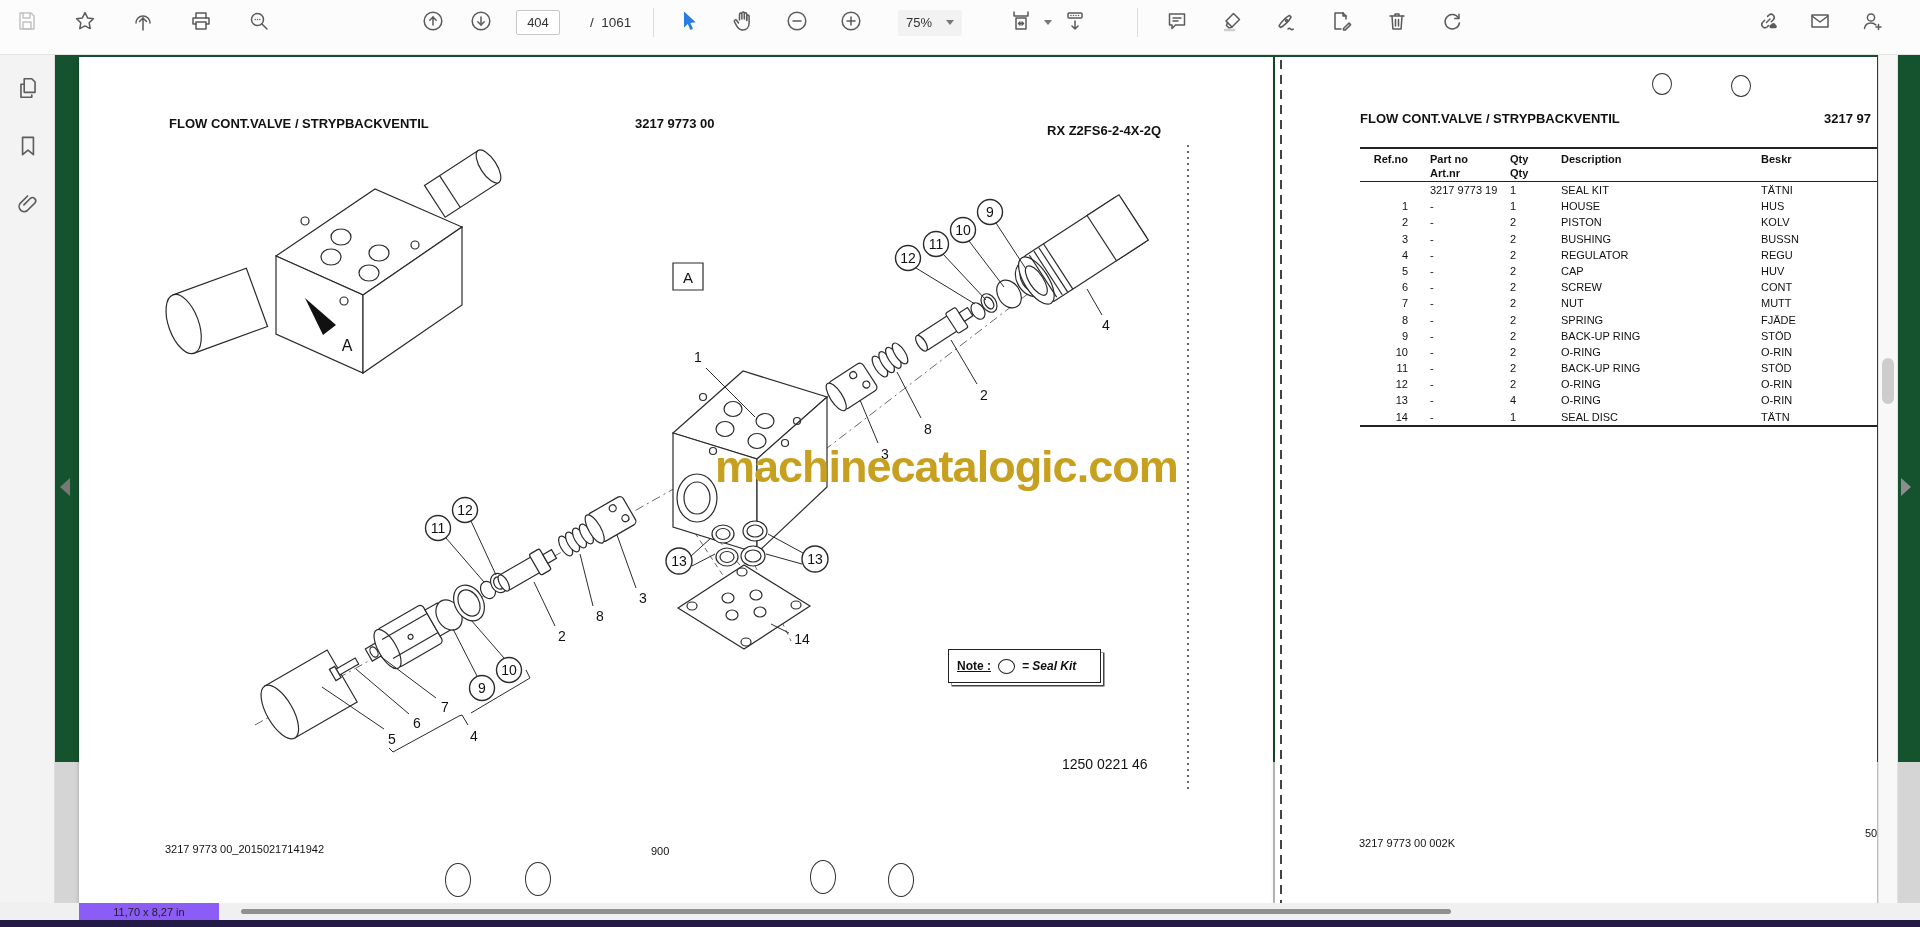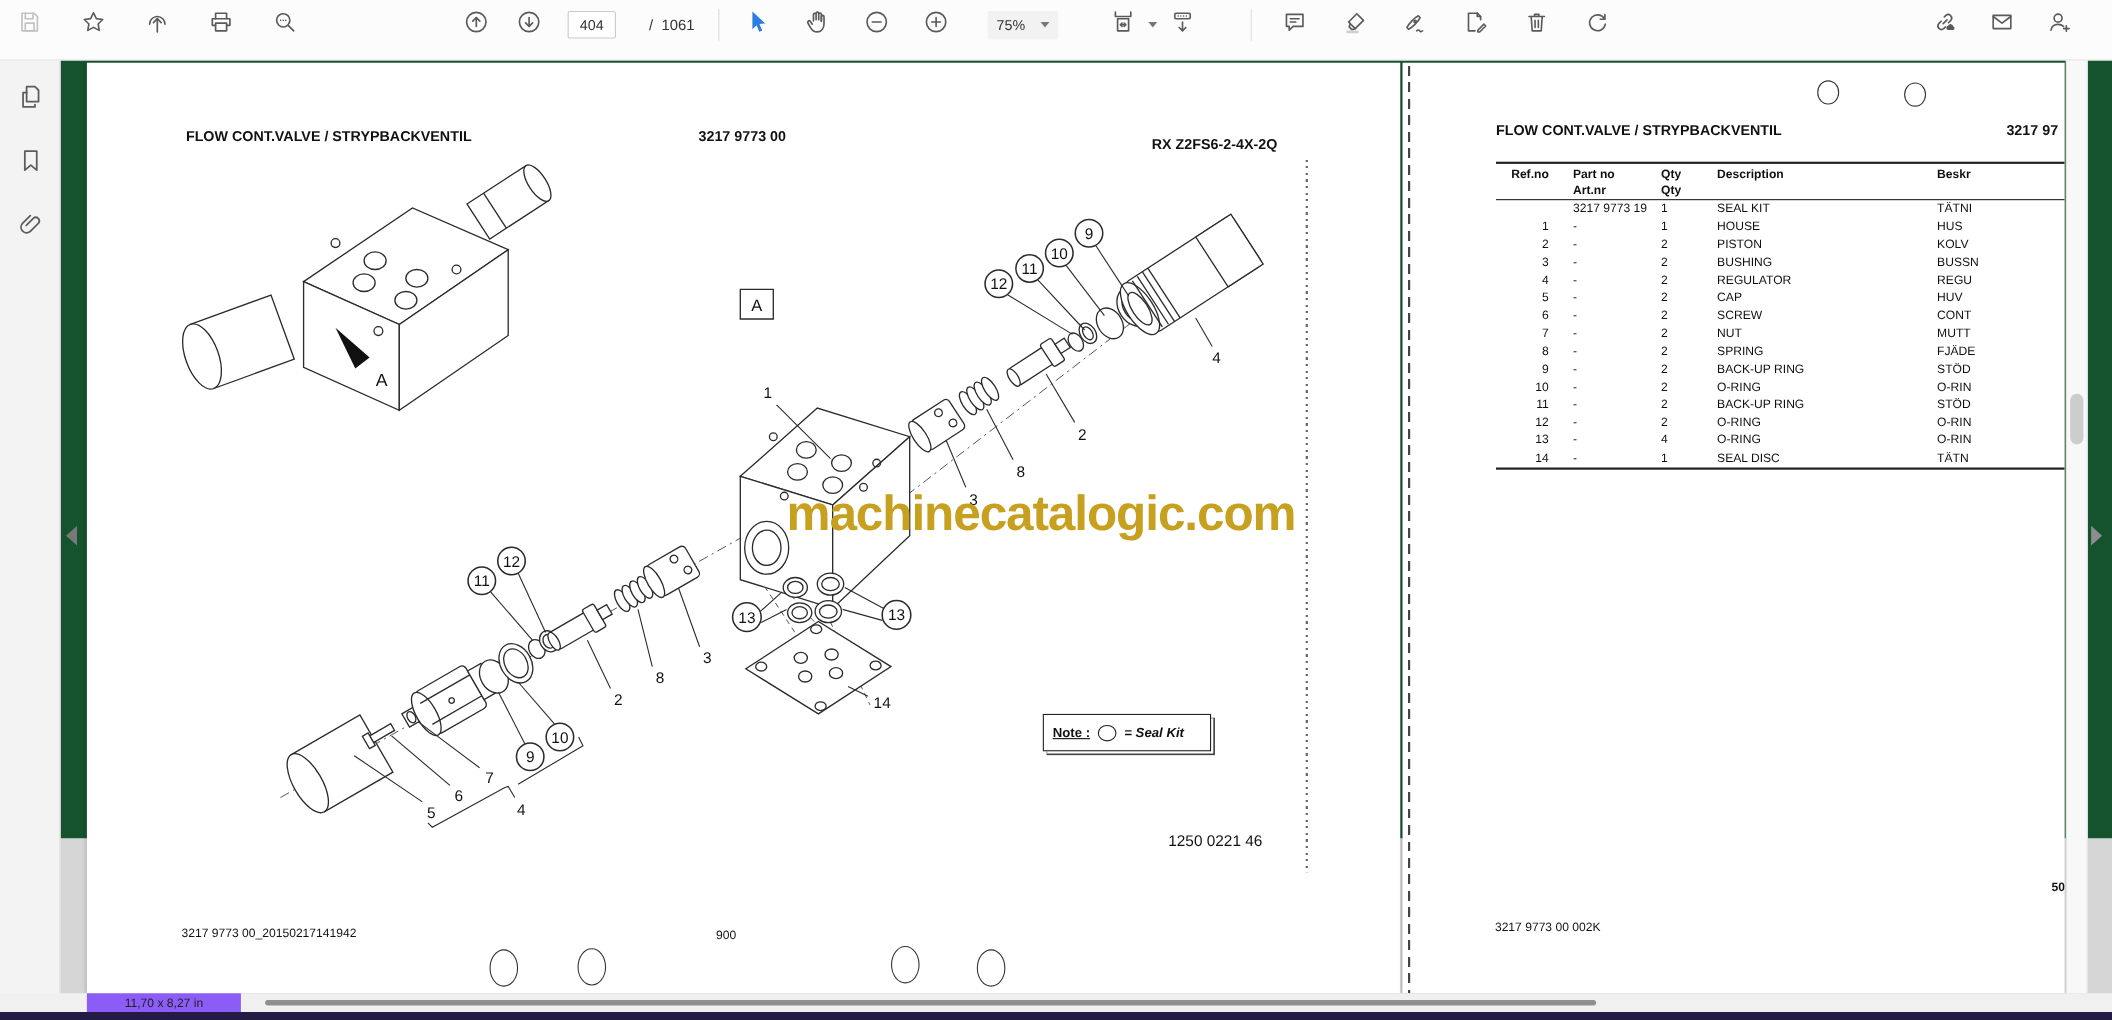--- a/index.html
+++ b/index.html
@@ -60,21 +60,21 @@
              display:flex; align-items:center; gap:7px; padding:16px 8px; z-index:7; }
   .notebox .nlabel { font-size:12px; font-weight:bold; text-decoration:underline; color:#111; }
   .notebox .ncircle { width:17px; height:15px; border:1.3px solid #222; border-radius:50%; }
   .notebox .ntext { font-size:12px; font-weight:bold; font-style:italic; color:#111; }
   .diagram-svg { position:absolute; left:0; top:0; z-index:5; }
 
   
   .rp-title { position:absolute; left:85px; top:54px; font-size:13px; font-weight:bold; color:#111; white-space:nowrap; }
   .rp-partno { position:absolute; left:549px; top:54px; font-size:13px; font-weight:bold; color:#111; white-space:nowrap; }
   .rp-docid { position:absolute; left:84px; top:780px; font-size:11px; color:#111; }
-  .rp-pageno { position:absolute; left:590px; top:744px; font-size:11px; color:#111;font-weight:bold; }
+  .rp-pageno { position:absolute; left:590px; top:770px; font-size:11px; color:#111; }
   .dashline-right { position:absolute; left:5px; top:3px; width:1.5px; height:843px;
       background:repeating-linear-gradient(to bottom,#444 0 9px,transparent 9px 15px); }
   .ptable { position:absolute; left:85px; top:90px; width:517px; color:#111; }
   .ptable .tline { height:0; border-top:2px solid #222; }
   .ptable .hline { height:0; border-top:1.2px solid #222; }
   .trow { display:flex; height:16.2px; line-height:16.2px; font-size:11px; }
   .trow.head { font-weight:bold; height:16px; line-height:16px; }
   .c-ref  { width:48px;  text-align:right; }
   .c-part { width:102px; padding-left:22px; }
   .c-qty  { width:51px; }

